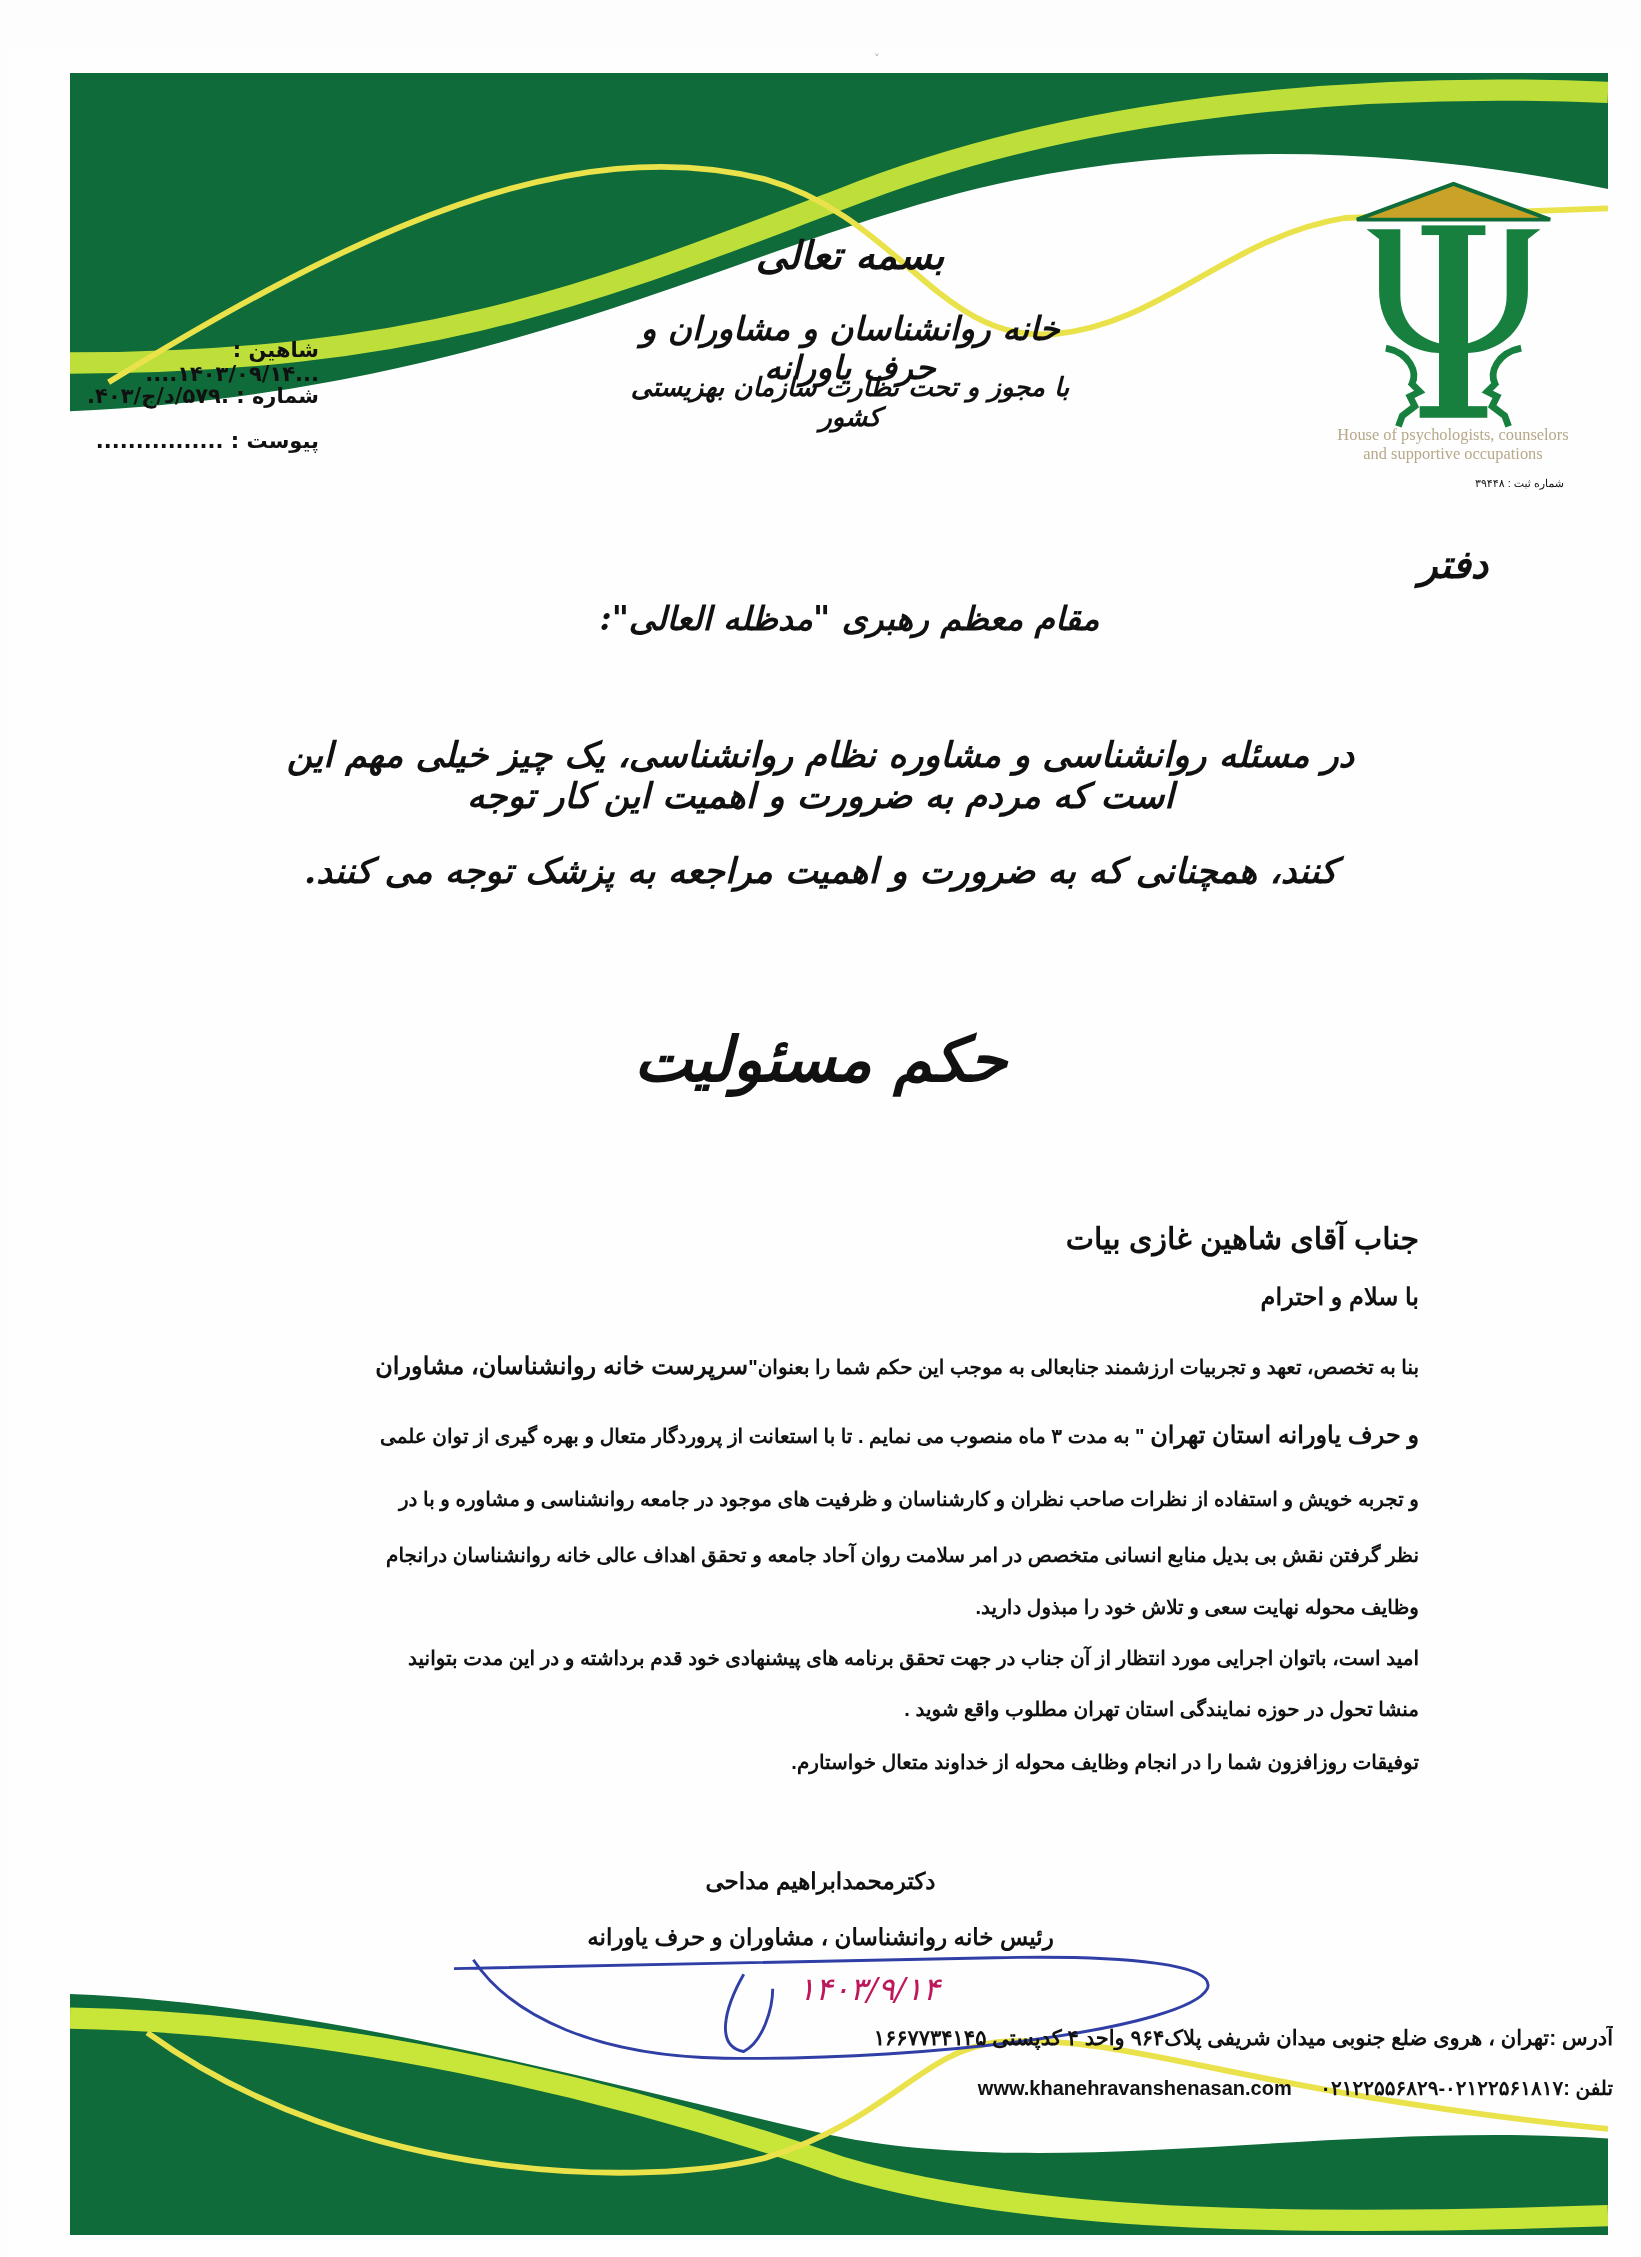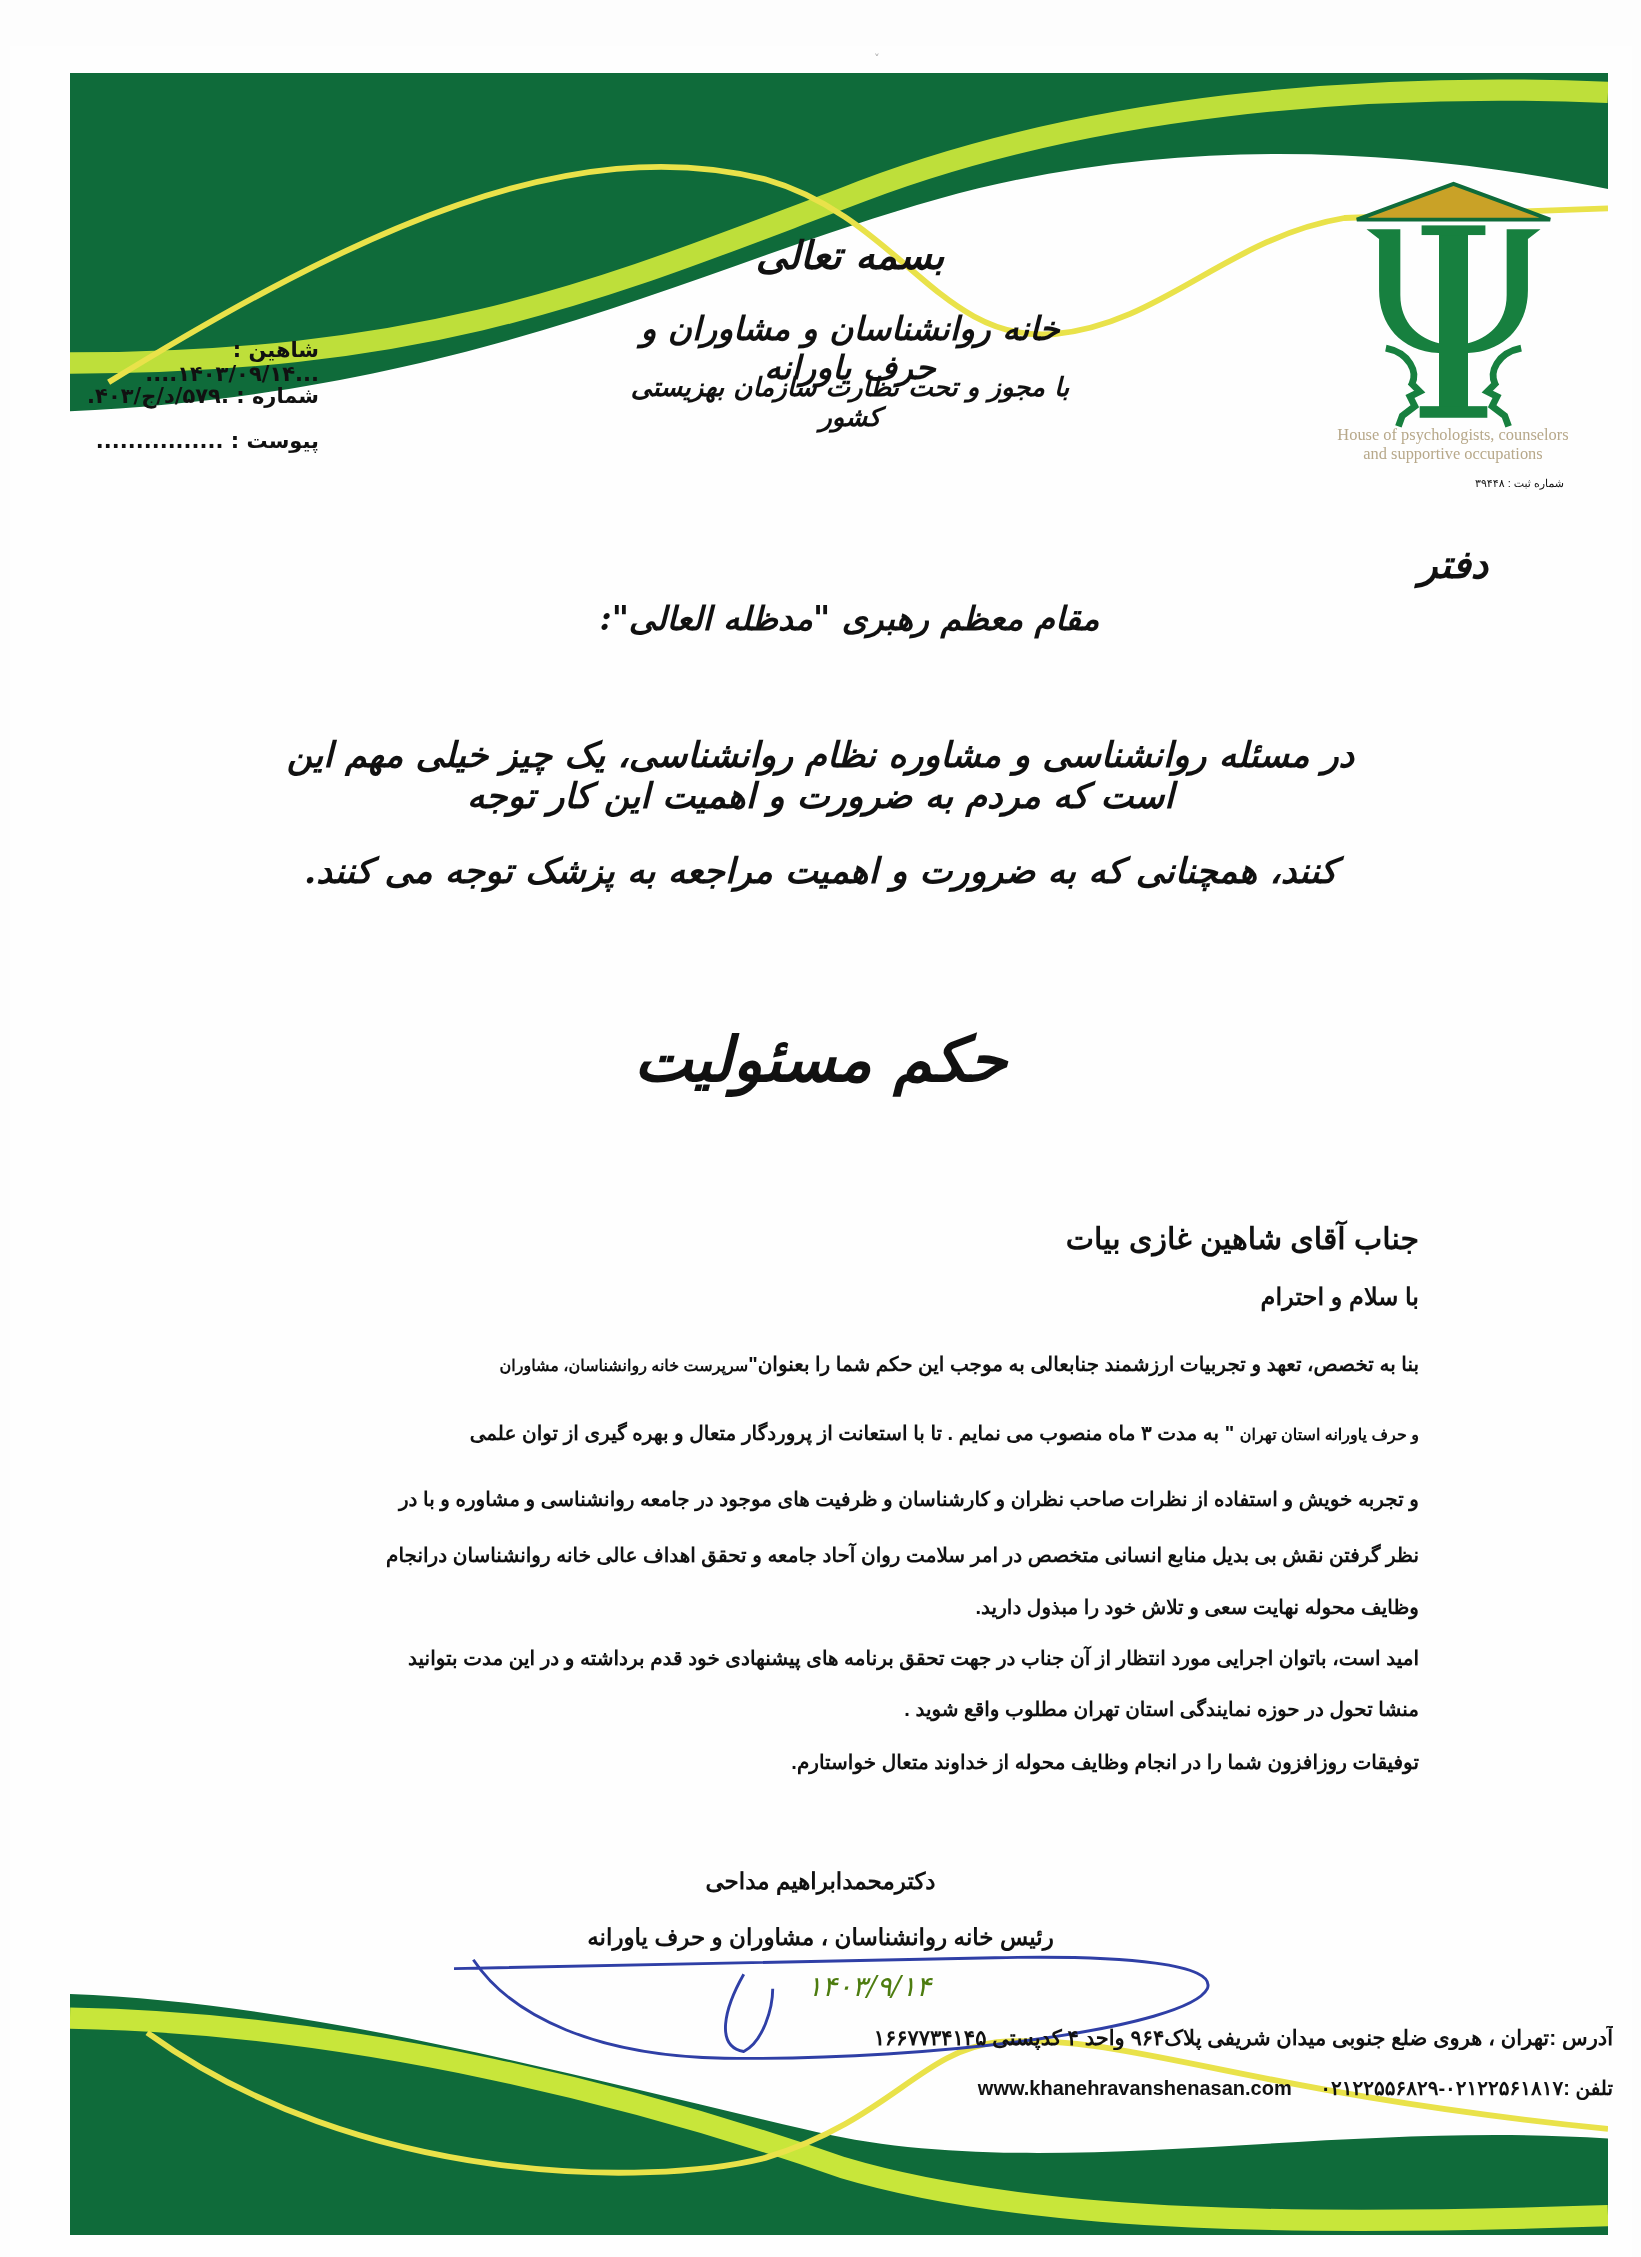--- a/index.html
+++ b/index.html
@@ -22,25 +22,25 @@
   #office { position: absolute; left: 1410px; top: 541px; width: 87px; text-align: center; font-family: "DejaVu Serif", serif; font-style: italic; font-weight: bold; font-size: 39px; }
   #quote-title { left: 579px; top: 599px; width: 541px; font-size: 33px; }
   .quote-line { position: absolute; left: 251px; width: 1139px; text-align: center; font-family: "DejaVu Serif", serif; font-style: italic; font-weight: bold; font-size: 35px; }
   #quote-l1 { top: 734px; }
   #quote-l2 { top: 850px; }
   #decree-title { left: 579px; top: 1023px; width: 483px; font-size: 62px; }
   .body-text { position: absolute; right: 222px; width: 1323px; text-align: right; font-family: "Liberation Sans", sans-serif; font-weight: bold; font-size: 20px; line-height: 29px; }
   #addressee { top: 1224px; font-size: 30px; }
   #greeting { top: 1282px; font-size: 24px; }
   .para-line { position: absolute; right: 222px; width: 1342px; text-align: right; font-family: "Liberation Sans", sans-serif; font-weight: bold; font-size: 20px; }
-  .bigbold { font-size: 16px; font-weight: 900; }
+  .bigbold { font-size: 24px; font-weight: 900; }
   #sig-name { position: absolute; left: 579px; top: 1868px; width: 483px; text-align: center; font-family: "Liberation Sans", sans-serif; font-weight: bold; font-size: 23px; }
   #sig-title { position: absolute; left: 521px; top: 1924px; width: 599px; text-align: center; font-family: "Liberation Sans", sans-serif; font-weight: bold; font-size: 23px; }
   .signature { position: absolute; left: 454px; top: 1950px; width: 763px; height: 116px; }
-  #sig-date { position: absolute; left: 753px; top: 1970px; width: 232px; text-align: center; font-family: "DejaVu Serif", serif; font-style: italic; font-size: 28px; color: #4d7c0f; }
+  #sig-date { position: absolute; left: 753px; top: 1970px; width: 232px; text-align: center; font-family: "DejaVu Serif", serif; font-style: italic; font-size: 32px; color: #be185d; }
   #address { position: absolute; left: 676px; top: 2026px; width: 937px; text-align: right; font-family: "Liberation Sans", sans-serif; font-weight: bold; font-size: 21px; white-space: nowrap; overflow: hidden; }
   #contact-row { position: absolute; left: 763px; top: 2076px; width: 850px; text-align: right; font-family: "Liberation Sans", sans-serif; font-weight: bold; font-size: 20px; white-space: nowrap; overflow: hidden; }
   #website { direction: ltr; display: inline-block; margin-right: 23px; }
   .stray { position: absolute; left: 874px; top: 53px; font-size: 11.6px; color: #aaa; }
 </style>
 </head>
 <body>
 
 <div class="page"></div>
 <div class="stray">ˇ</div>

